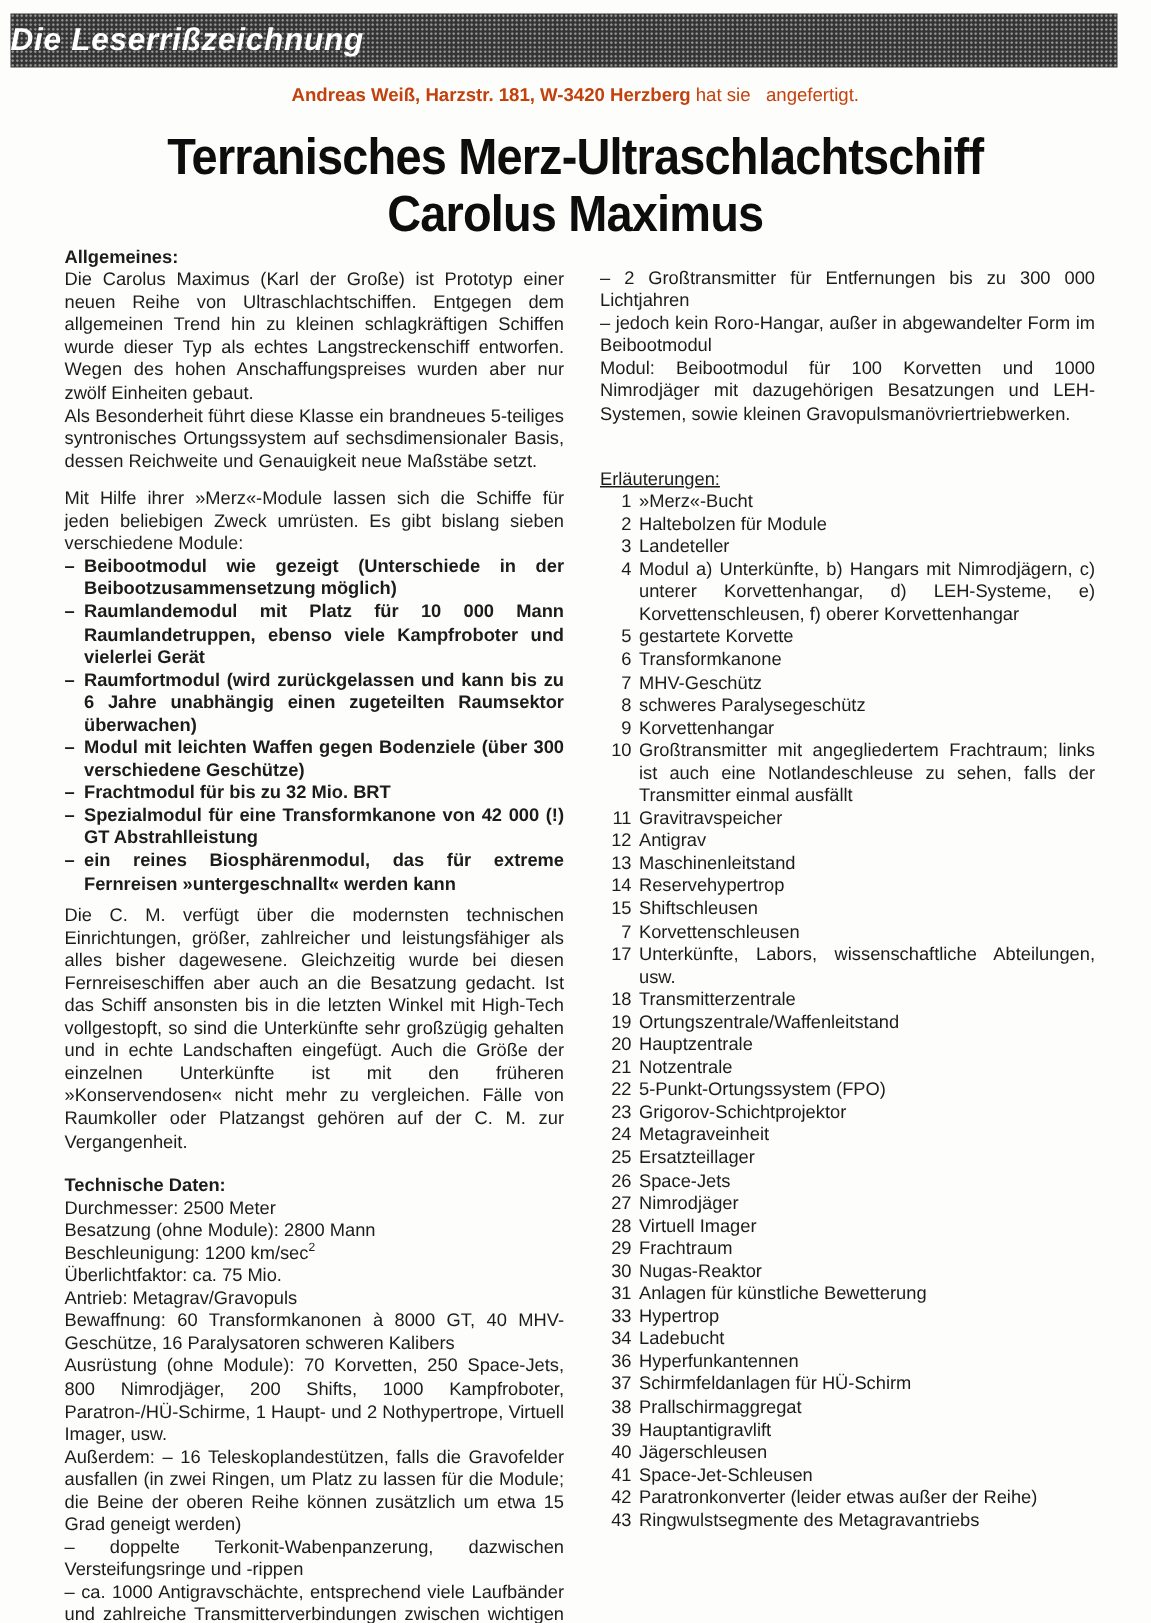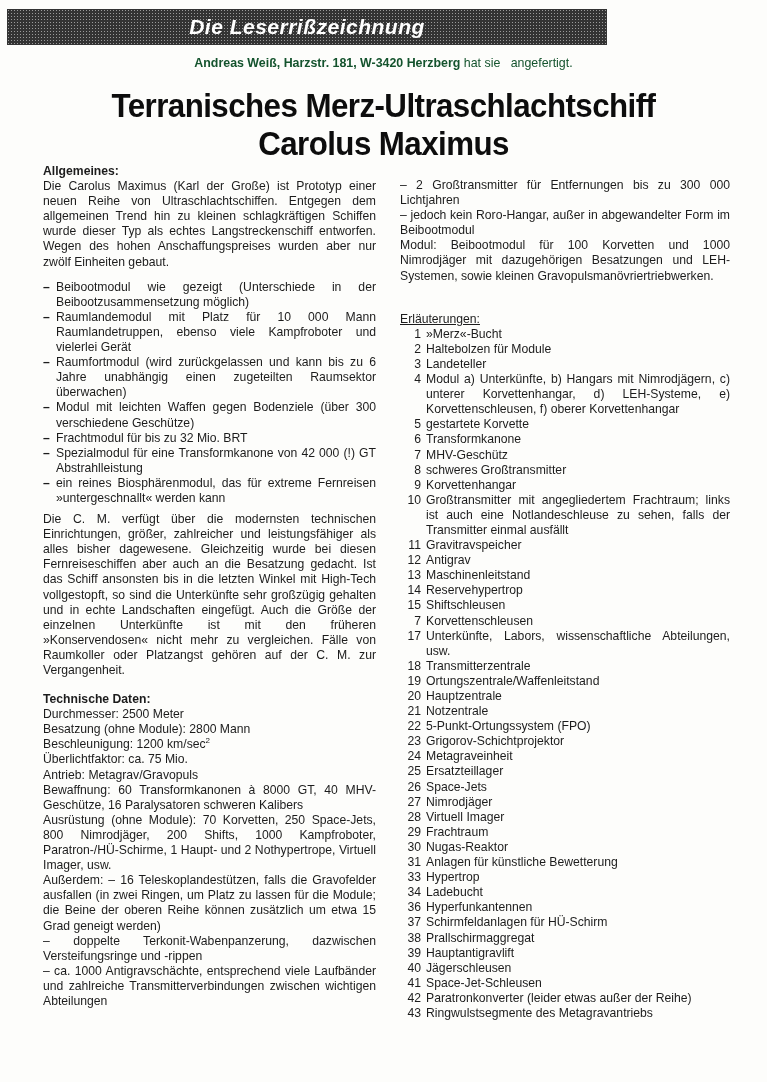--- a/index.html
+++ b/index.html
@@ -1,52 +1,52 @@
 <!DOCTYPE html>
 <html><head>
 <meta charset="utf-8">
 <style>
   html, body { margin: 0; padding: 0; }
   body {
     width: 767px; height: 1082px; background: #fdfdfb; color: #1a1a1a;
     font-family: "Liberation Sans", sans-serif; position: relative; overflow: hidden;
   }
   .banner {
-    position: absolute; left: 7px; top: 9px; width: 600px; height: 36px;
+    position: absolute; left: 7px; top: 9px; width: 738px; height: 36px;
     background-color: #333;
     background-image: radial-gradient(circle, #9a9a9a 0.7px, transparent 0.9px);
     background-size: 3px 3px;
-    display: flex; align-items: center; justify-content: center;
+    display: flex; align-items: center; justify-content: flex-start;
   }
   .banner-title {
     font-family: "Liberation Sans", sans-serif; font-weight: bold; font-style: italic;
     font-size: 21px; color: #fff; letter-spacing: 0.5px;
   }
   .byline {
     position: absolute; top: 55px; left: 0; width: 767px; text-align: center;
-    font-size: 12.4px; line-height: 16px; color: #14532d;
+    font-size: 12.4px; line-height: 16px; color: #c2410c;
   }
   .byline b { font-weight: bold; }
   .headline {
     position: absolute; top: 86px; left: 0; width: 767px; text-align: center;
     font-family: "Liberation Sans", sans-serif; font-weight: bold; color: #0d0d0d;
     font-size: 34px; line-height: 38px; letter-spacing: -0.6px; transform: scaleX(0.92);
     transform-origin: center top;
   }
   .col {
     position: absolute; font-size: 12.2px; line-height: 15.1px; color: #1c1c1c;
   }
   .col-left { left: 43px; top: 164px; width: 333px; text-align: justify; }
   .col-right { left: 400px; top: 178px; width: 330px; text-align: justify; }
   .heading { font-weight: bold; }
   p { margin: 0; }
   .gap { height: 10px; }
   .gap-sm { height: 6px; }
   ul.dash { list-style: none; margin: 0; padding: 0; }
-  ul.dash li { position: relative; padding-left: 13px; }
+  ul.dash li { position: relative; padding-left: 13px; font-weight: bold; }
   ul.dash li::before { content: "–"; position: absolute; left: 0; font-weight: bold; }
   .legend-title { margin-top: 0; text-decoration: underline; }
   ol.legend { list-style: none; margin: 0; padding: 0; }
   ol.legend li { display: flex; }
   ol.legend .num { width: 21px; text-align: right; padding-right: 5px; flex: none; }
   ol.legend .txt { flex: 1; text-align: justify; }
   sup { font-size: 8px; line-height: 0; }
 </style>
 </head>
 <body>
@@ -60,21 +60,23 @@
 </div>
 
 <div class="headline">
   <div>Terranisches Merz-Ultraschlachtschiff</div>
   <div>Carolus Maximus</div>
 </div>
 
 <div class="col col-left">
   <div class="heading">Allgemeines:</div>
   <p>Die Carolus Maximus (Karl der Große) ist Prototyp einer neuen Reihe von Ultraschlachtschiffen. Entgegen dem allgemeinen Trend hin zu kleinen schlagkräftigen Schiffen wurde dieser Typ als echtes Langstreckenschiff entworfen. Wegen des hohen Anschaffungspreises wurden aber nur zwölf Einheiten gebaut.</p>
+  <p>Als Besonderheit führt diese Klasse ein brandneues 5-teiliges syntronisches Ortungssystem auf sechsdimensionaler Basis, dessen Reichweite und Genauigkeit neue Maßstäbe setzt.</p>
   <div class="gap"></div>
+  <p>Mit Hilfe ihrer »Merz«-Module lassen sich die Schiffe für jeden beliebigen Zweck umrüsten. Es gibt bislang sieben verschiedene Module:</p>
   <ul class="dash">
     <li>Beibootmodul wie gezeigt (Unterschiede in der Beibootzusammensetzung möglich)</li>
     <li>Raumlandemodul mit Platz für 10 000 Mann Raumlandetruppen, ebenso viele Kampfroboter und vielerlei Gerät</li>
     <li>Raumfortmodul (wird zurückgelassen und kann bis zu 6 Jahre unabhängig einen zugeteilten Raumsektor überwachen)</li>
     <li>Modul mit leichten Waffen gegen Bodenziele (über 300 verschiedene Geschütze)</li>
     <li>Frachtmodul für bis zu 32 Mio. BRT</li>
     <li>Spezialmodul für eine Transformkanone von 42 000 (!) GT Abstrahlleistung</li>
     <li>ein reines Biosphärenmodul, das für extreme Fernreisen »untergeschnallt« werden kann</li>
   </ul>
   <div class="gap-sm"></div>
@@ -123,21 +125,21 @@
       <li>
         <span class="num">6</span>
         <span class="txt">Transformkanone</span>
       </li>
       <li>
         <span class="num">7</span>
         <span class="txt">MHV-Geschütz</span>
       </li>
       <li>
         <span class="num">8</span>
-        <span class="txt">schweres Großtransmitter</span>
+        <span class="txt">schweres Paralysegeschütz</span>
       </li>
       <li>
         <span class="num">9</span>
         <span class="txt">Korvettenhangar</span>
       </li>
       <li>
         <span class="num">10</span>
         <span class="txt">Großtransmitter mit angegliedertem Frachtraum; links ist auch eine Notlandeschleuse zu sehen, falls der Transmitter einmal ausfällt</span>
       </li>
       <li>

